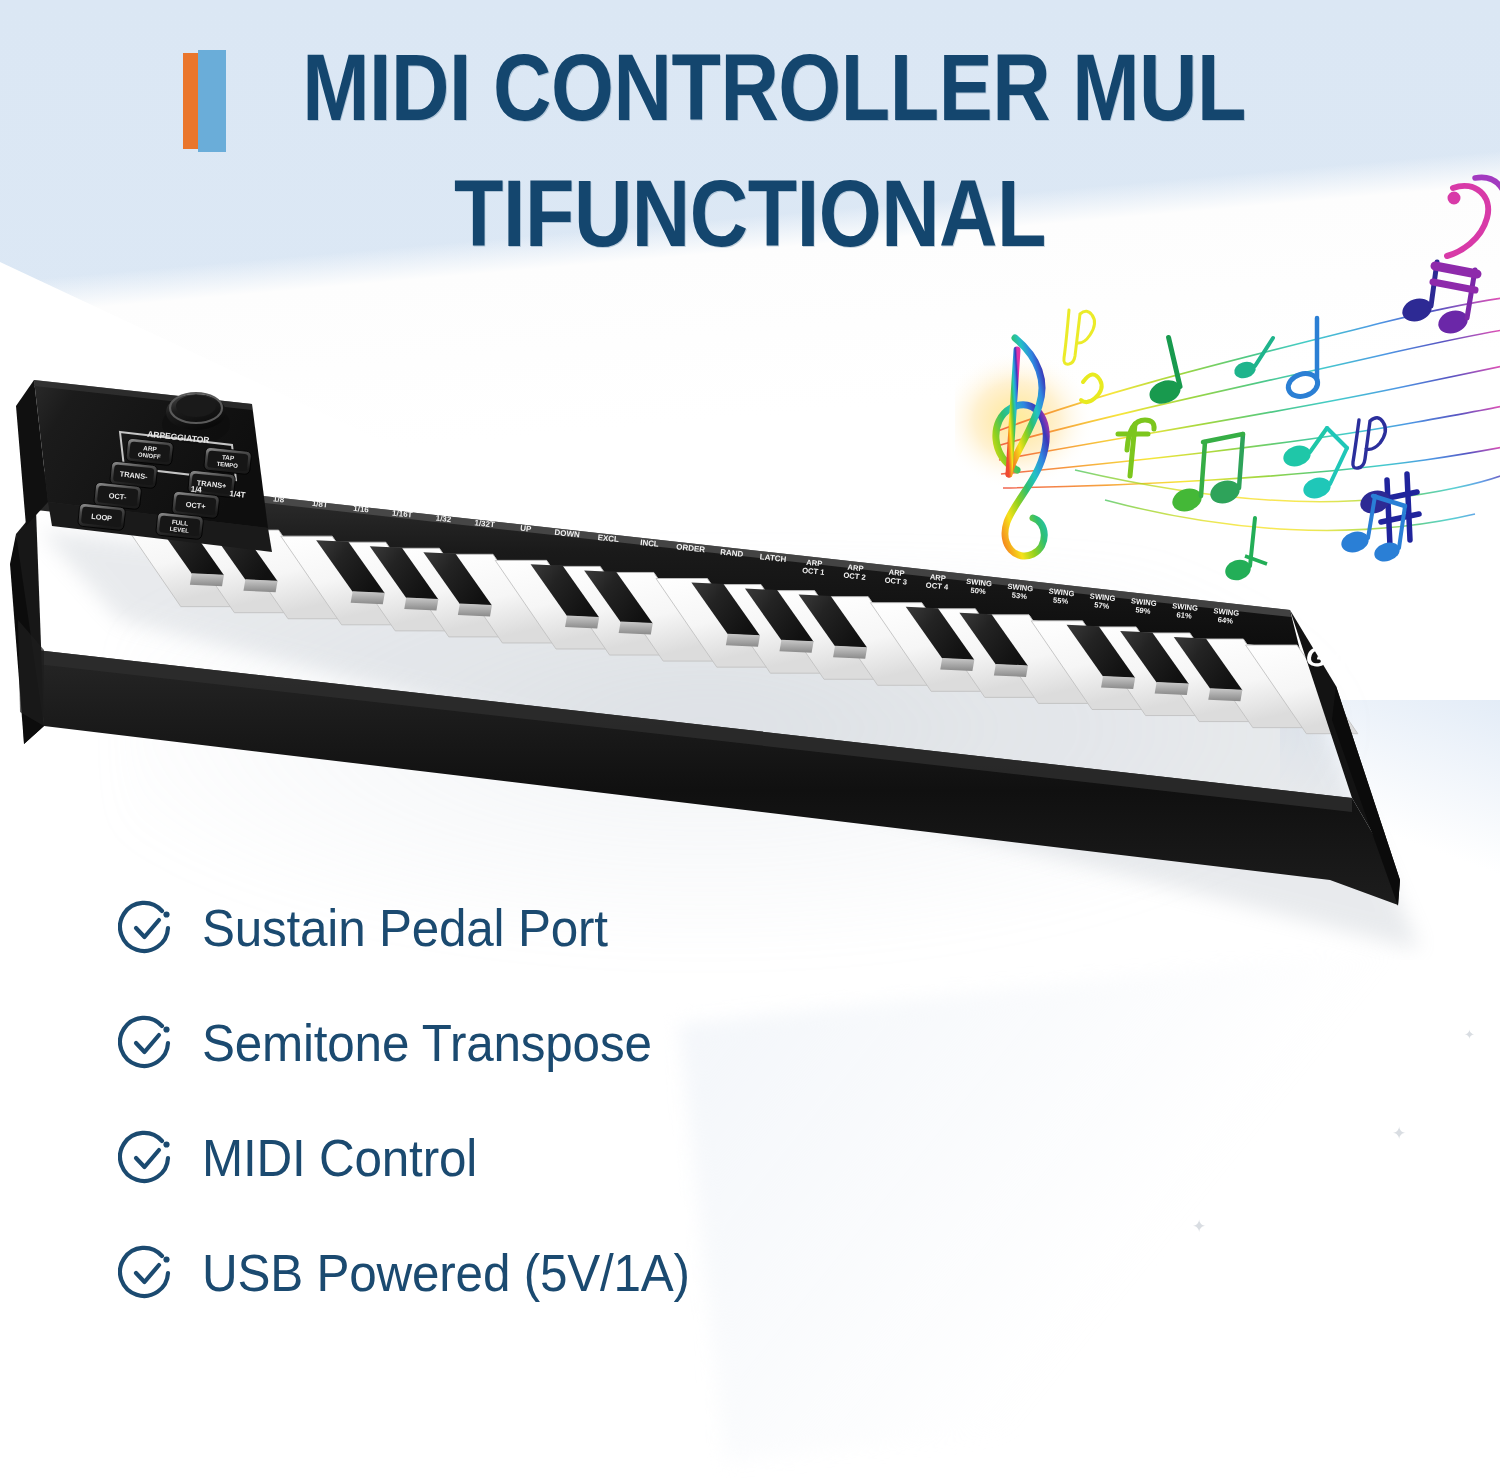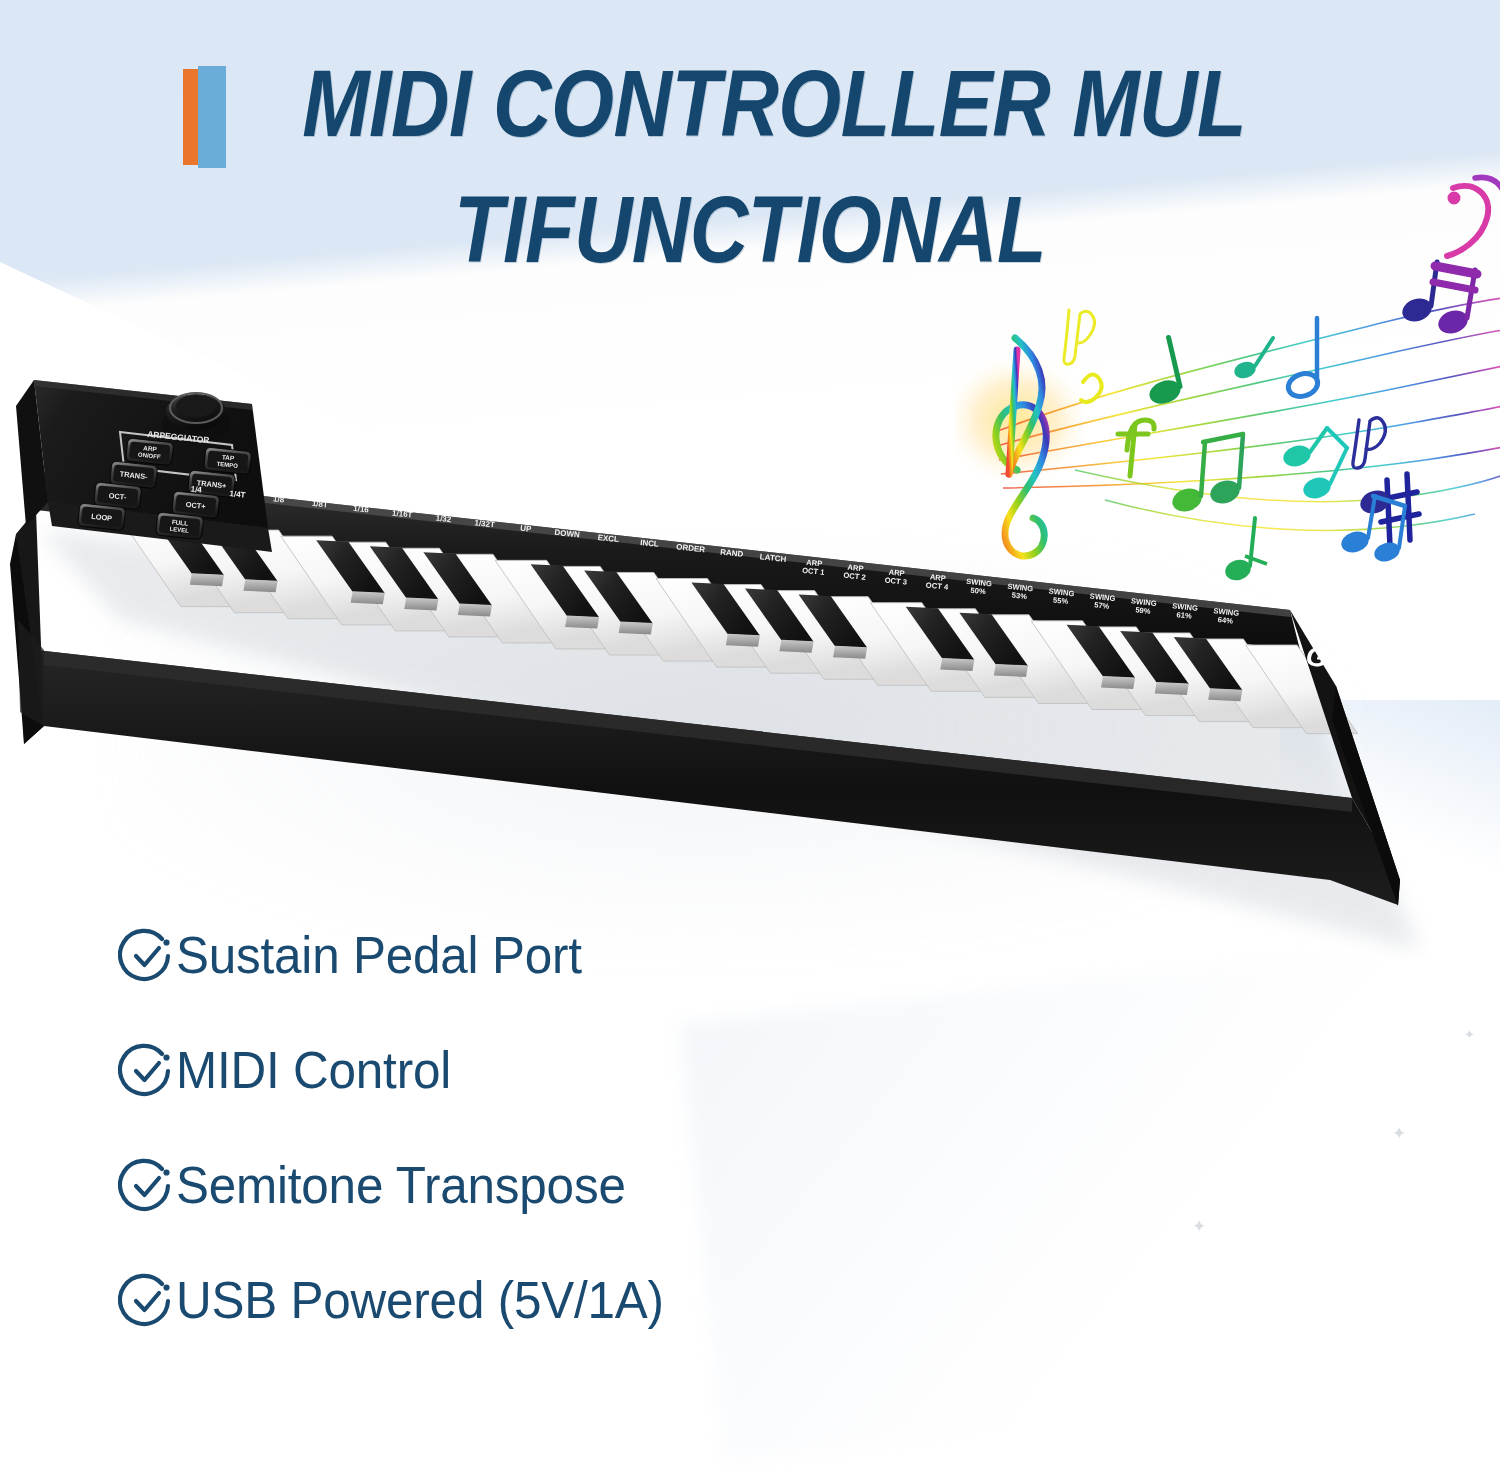--- a/index.html
+++ b/index.html
@@ -38,21 +38,21 @@
     filter:blur(16px);
   }
   .desk-sheen {
     position:absolute; left:700px; top:980px; width:820px; height:440px;
     background:linear-gradient(135deg, rgba(243,246,250,0.95) 0%, rgba(255,255,255,0) 58%);
     transform:rotate(-6deg); filter:blur(9px);
   }
   .sparkle { position:absolute; color:#d9dde2; font-size:17px; line-height:1; user-select:none; }
 
   
-  .title-wrap { position:absolute; left:0; top:57px; width:1500px;font-style:italic; }
+  .title-wrap { position:absolute; left:0; top:41px; width:1500px; }
   .title-line1 { position:relative; height:108px; }
   .accent-orange {
     position:absolute; left:183px; top:12px; width:15px; height:96px;
     background:#ea762c;
   }
   .accent-lblue {
     position:absolute; left:198px; top:9px; width:28px; height:102px;
     background:#6aadd9;
   }
   .title-text {
@@ -74,21 +74,21 @@
   #notes { position:absolute; left:955px; top:170px; width:548px; height:430px; }
 
   
   #kb-area { position:absolute; left:0px; top:320px; width:1500px; height:640px; }
 
   
   #features {
     position:absolute; left:118px; top:870px; width:900px;
   }
   .feat {
-    display:flex; align-items:flex-end; height:115px;
+    display:flex; align-items:center; gap:26px; height:115px;
   }
   .feat .ic { width:58px; height:58px; flex:0 0 58px; }
   .feat .txt {
     font-family:"Liberation Sans", sans-serif;
     font-size:52px; color:#1b4a70; white-space:nowrap;
     transform:scaleX(0.95); transform-origin:left center;
     letter-spacing:-0.2px;
   }
   .feat .txt b { font-weight:bold; }
 </style>
@@ -613,32 +613,32 @@
     </div>
 
     <div class="feat">
       <span class="ic">
         <svg viewBox="0 0 58 58" width="58" height="58">
           <path d="M44 12 A24 24 0 1 0 50 29" fill="none" stroke="#1b4a70" stroke-width="4.2" stroke-linecap="round"></path>
           <circle cx="48.5" cy="15.5" r="3.1" fill="#1b4a70"></circle>
           <path d="M18 29 l8.5 9 L41 21" fill="none" stroke="#1b4a70" stroke-width="4.2" stroke-linecap="round" stroke-linejoin="round"></path>
         </svg>
       </span>
-      <span class="txt">MIDI Control</span>
+      <span class="txt">Semitone Transpose</span>
     </div>
 
     <div class="feat">
       <span class="ic">
         <svg viewBox="0 0 58 58" width="58" height="58">
           <path d="M44 12 A24 24 0 1 0 50 29" fill="none" stroke="#1b4a70" stroke-width="4.2" stroke-linecap="round"></path>
           <circle cx="48.5" cy="15.5" r="3.1" fill="#1b4a70"></circle>
           <path d="M18 29 l8.5 9 L41 21" fill="none" stroke="#1b4a70" stroke-width="4.2" stroke-linecap="round" stroke-linejoin="round"></path>
         </svg>
       </span>
-      <span class="txt">Semitone Transpose</span>
+      <span class="txt">MIDI Control</span>
     </div>
 
 
     <div class="feat">
       <span class="ic">
         <svg viewBox="0 0 58 58" width="58" height="58">
           <path d="M44 12 A24 24 0 1 0 50 29" fill="none" stroke="#1b4a70" stroke-width="4.2" stroke-linecap="round"></path>
           <circle cx="48.5" cy="15.5" r="3.1" fill="#1b4a70"></circle>
           <path d="M18 29 l8.5 9 L41 21" fill="none" stroke="#1b4a70" stroke-width="4.2" stroke-linecap="round" stroke-linejoin="round"></path>
         </svg>

